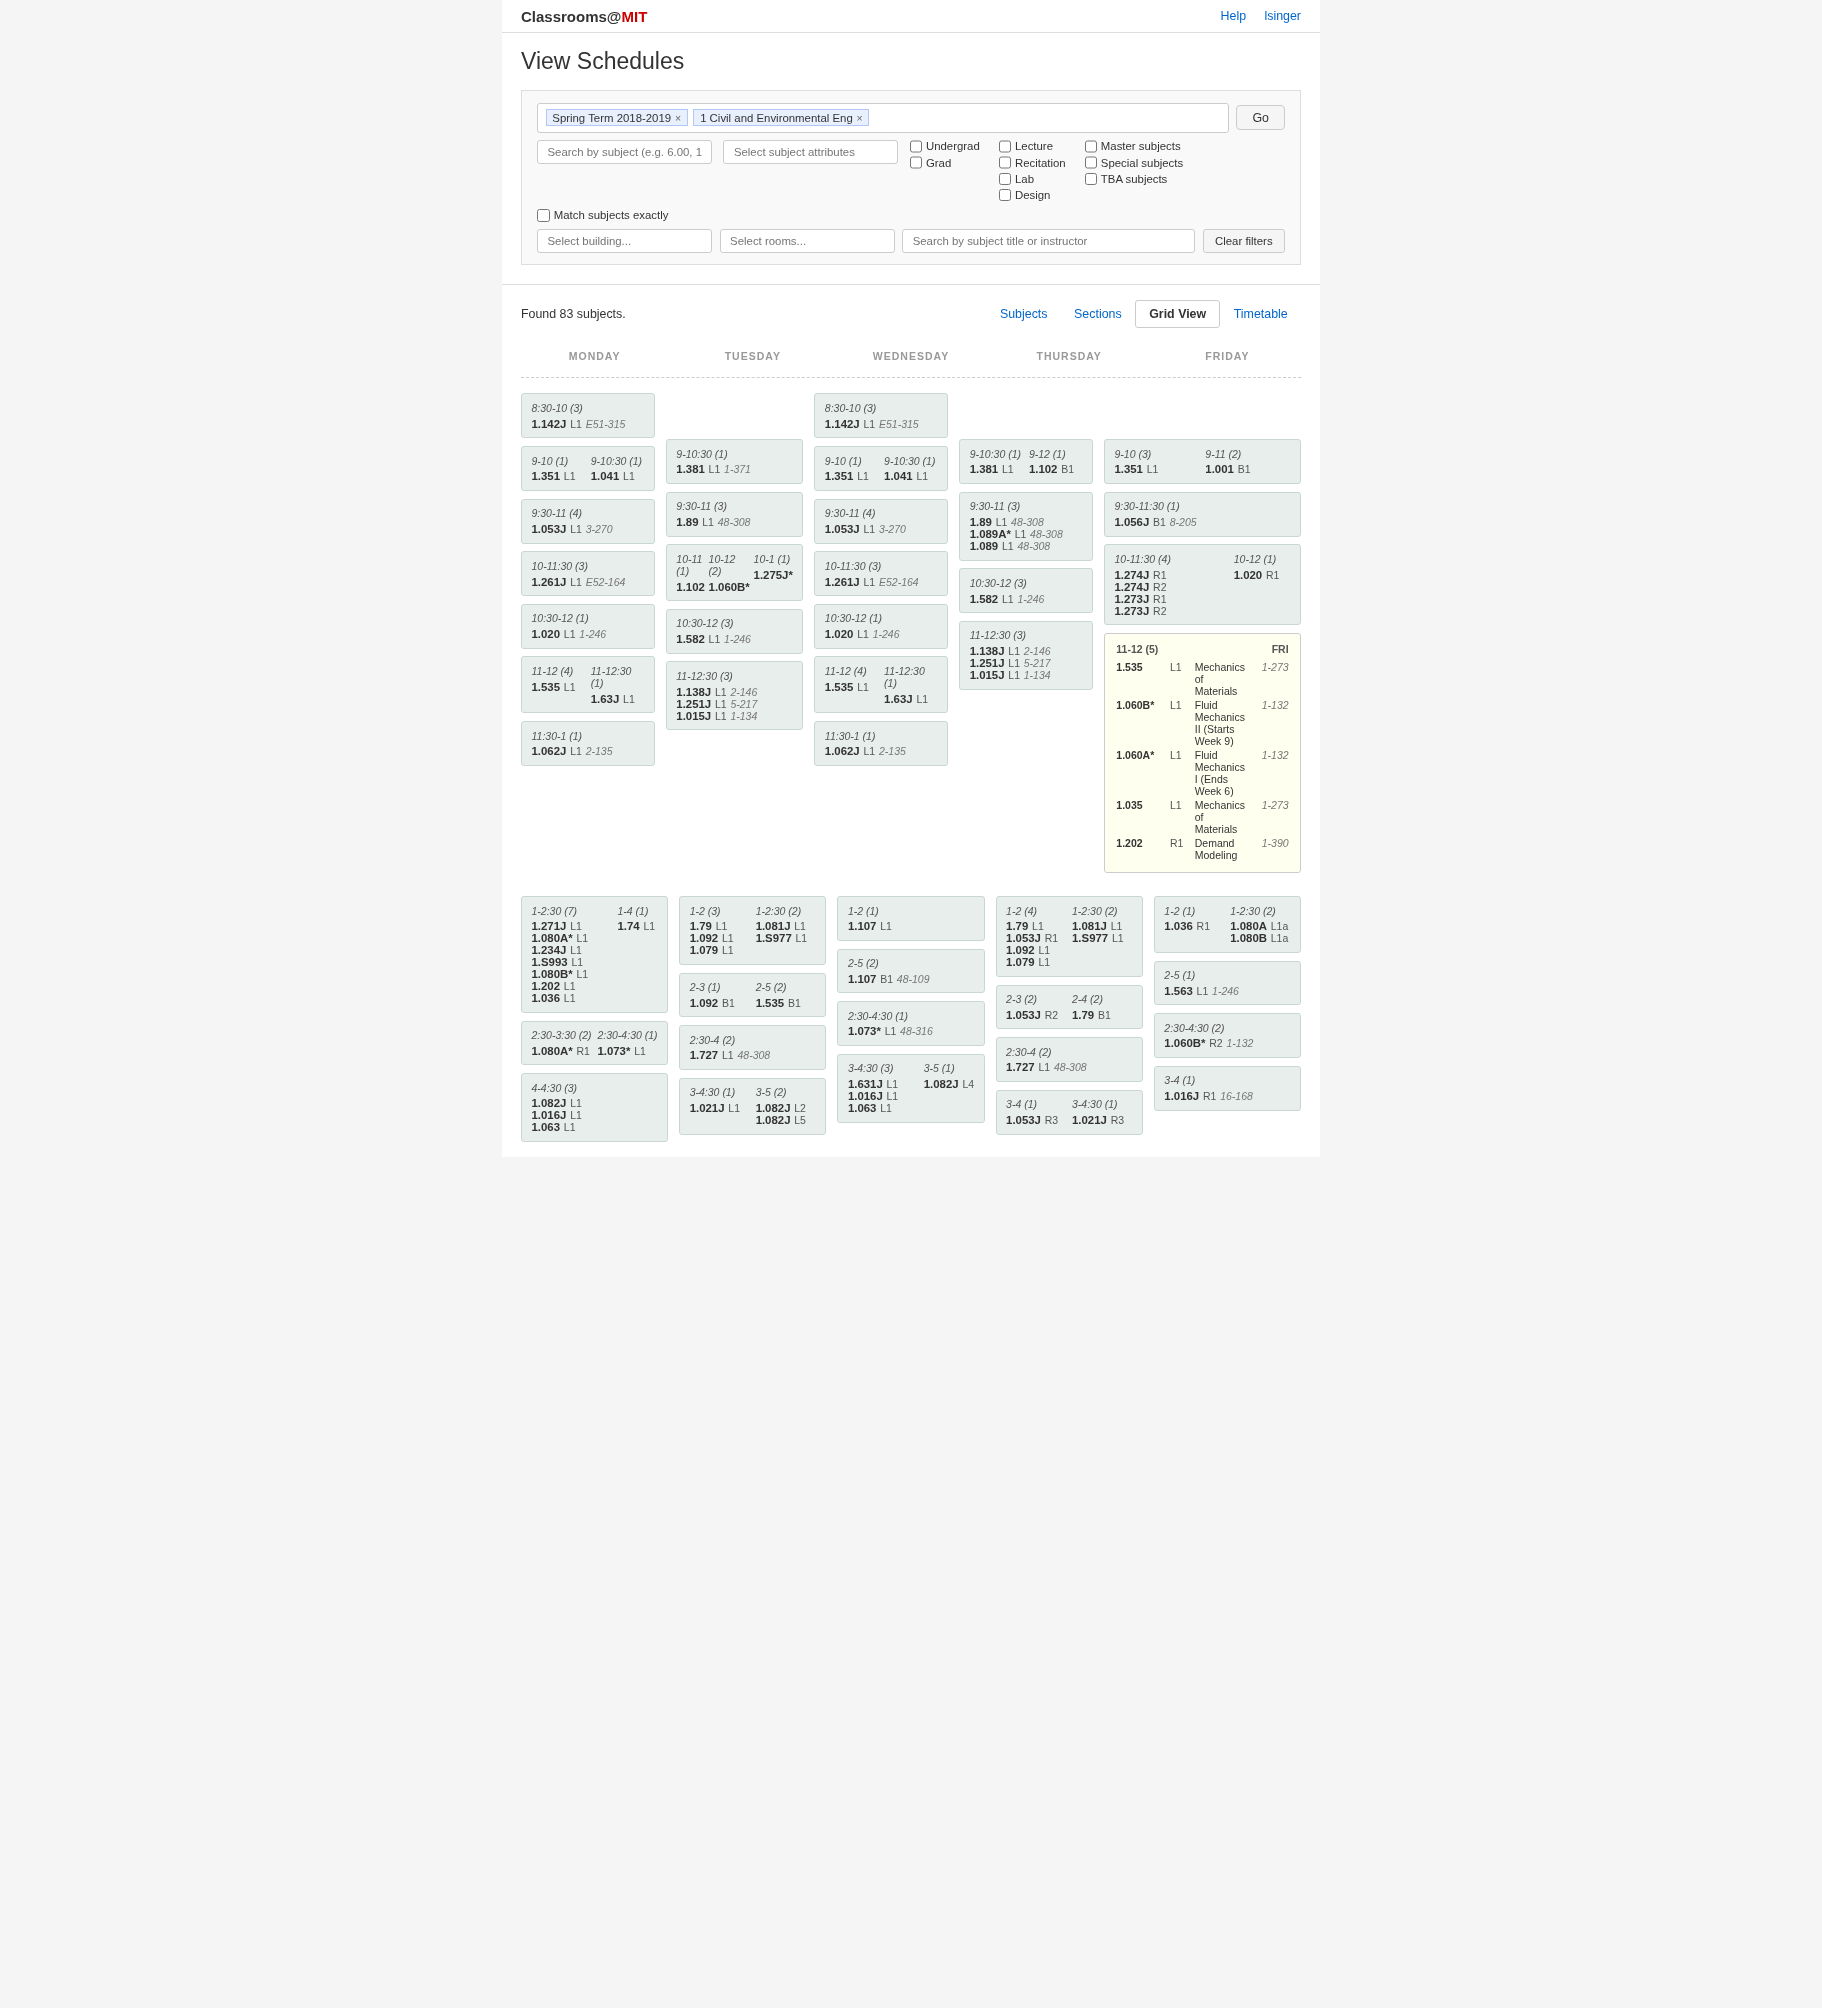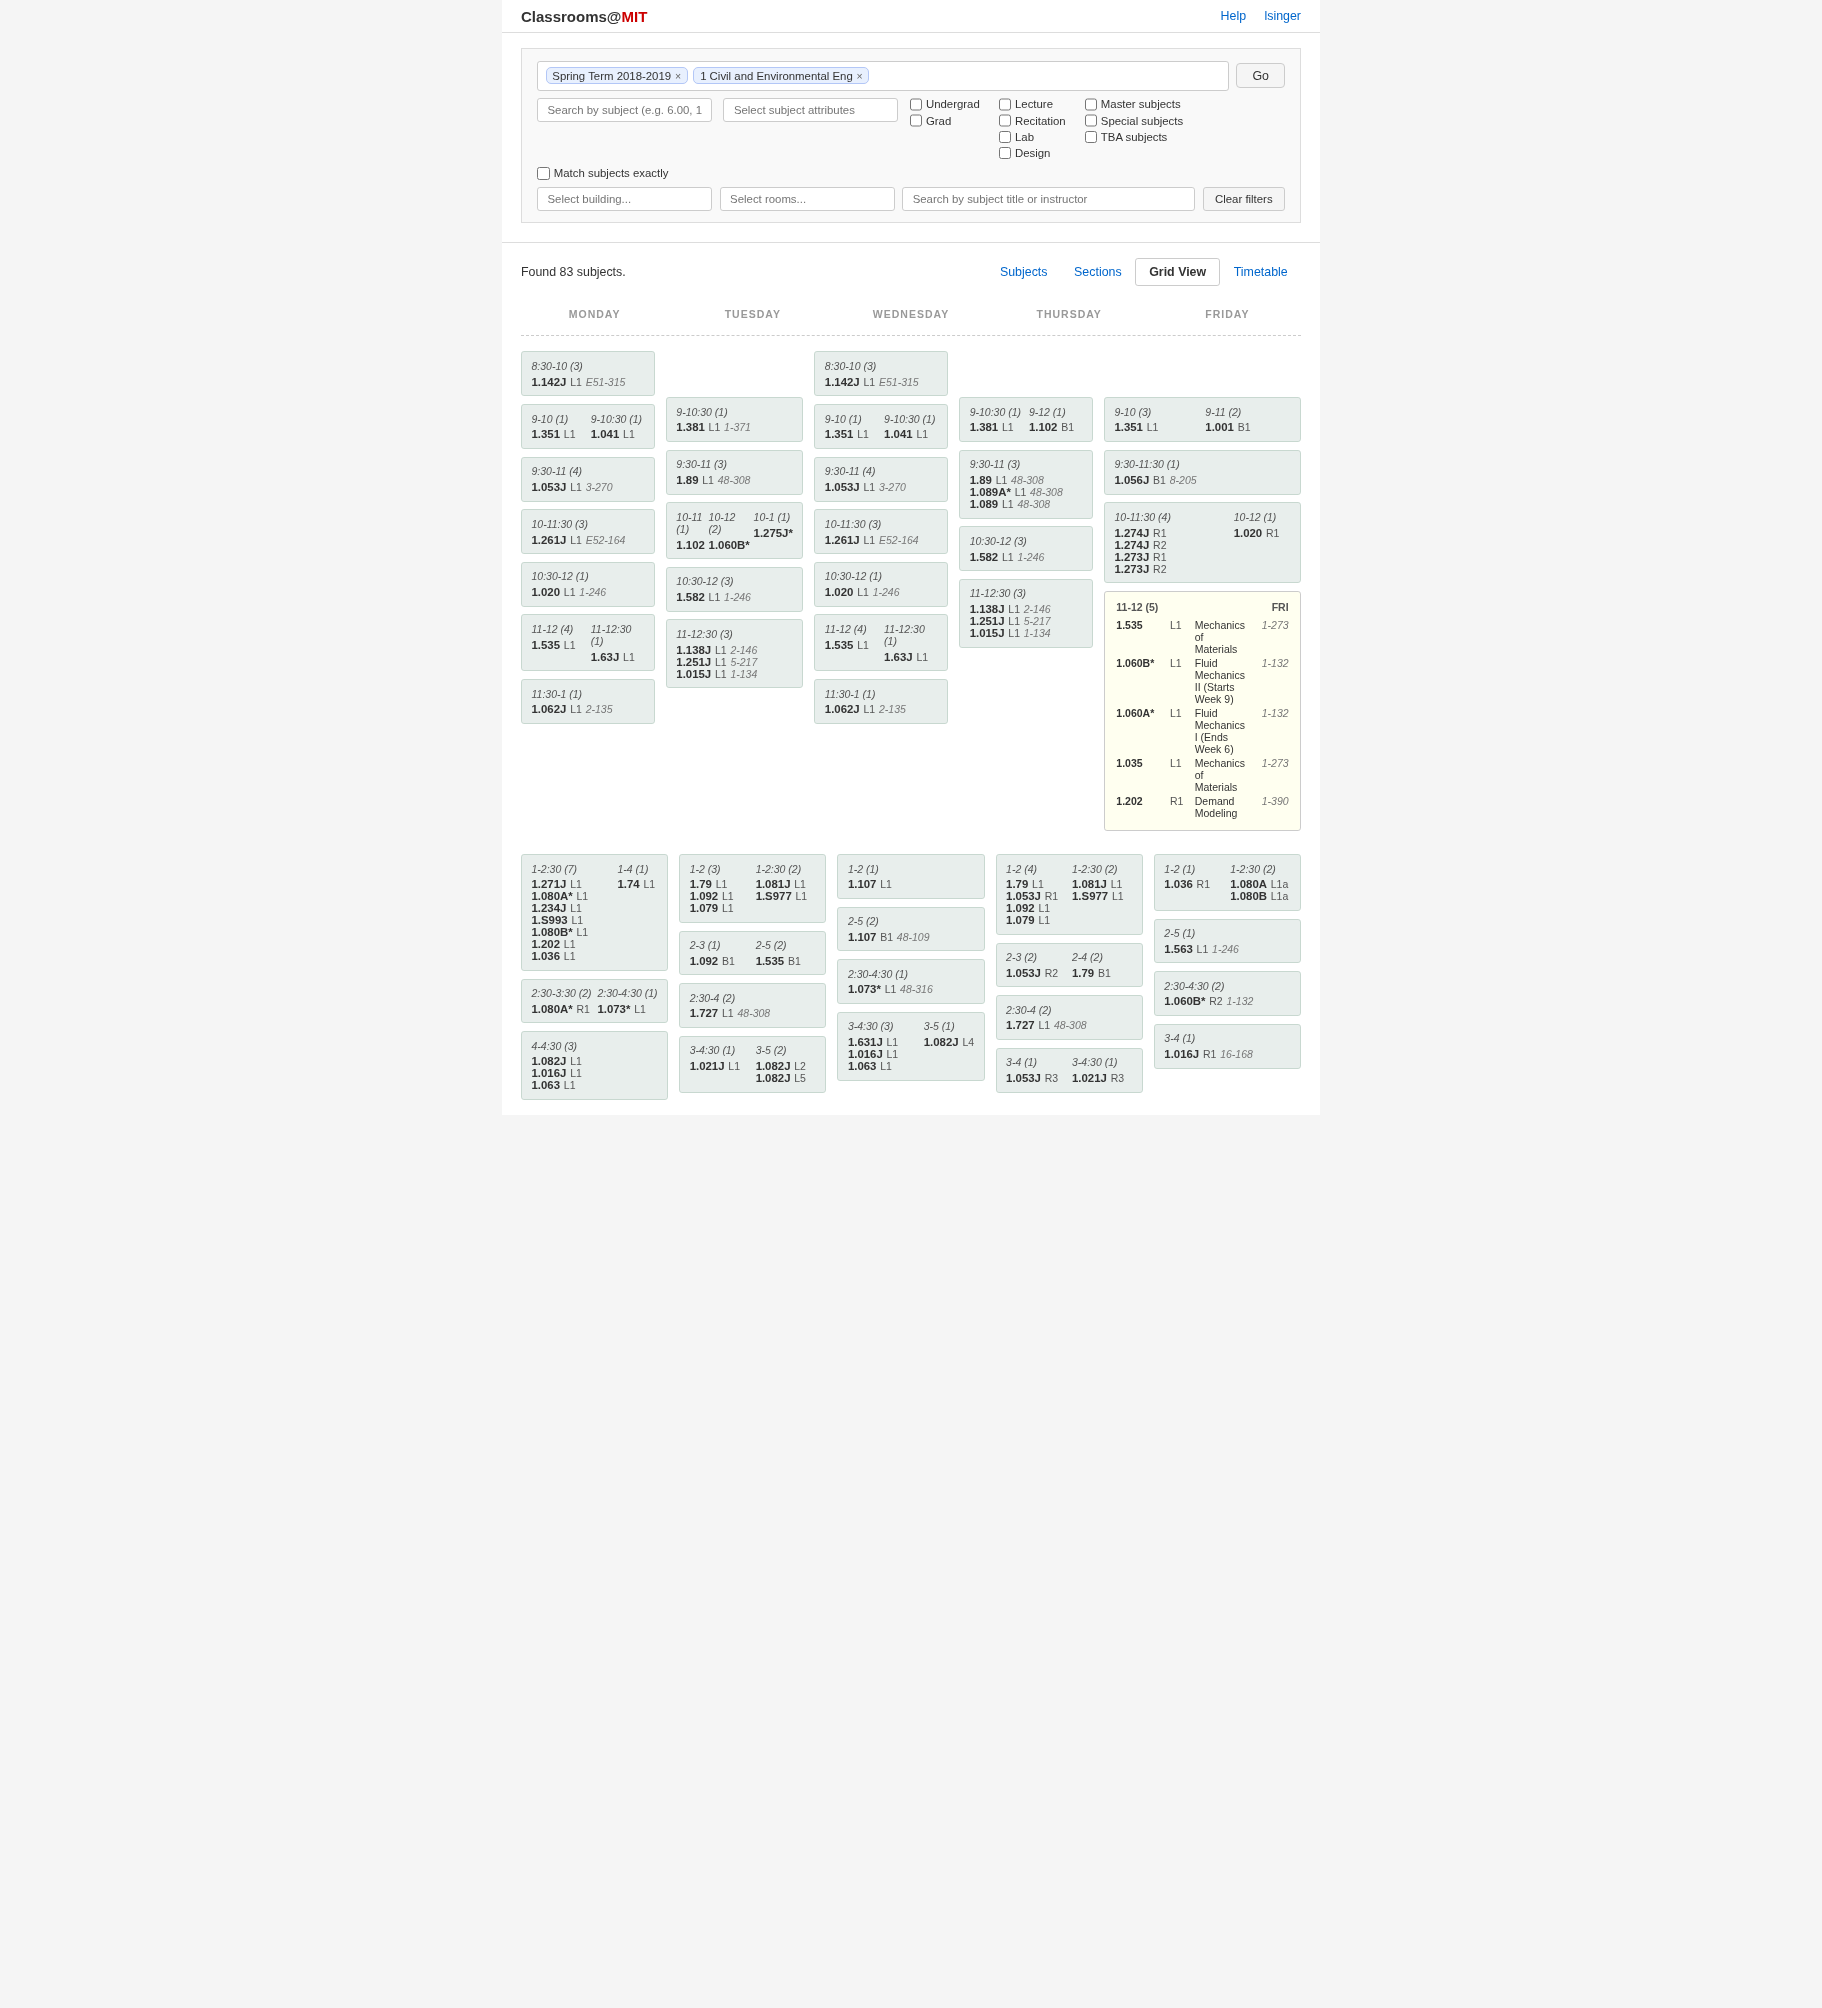--- a/index.html
+++ b/index.html
@@ -35,21 +35,21 @@
       border-radius: 2.9px;
       padding: 3.8px 7.6px;
       background: #fff;
       min-height: 30px;
       gap: 5.7px;
       flex-wrap: wrap;
     }
     .tag {
       background: #e8f0fe;
       border: 1px solid #b3c7f7;
-      border-radius: 5px;
+      border-radius: 0;
       padding: 1.9px 5.7px;
       font-size: 11.4px;
       color: #333;
       display: flex;
       align-items: center;
       gap: 3.8px;
       white-space: nowrap;
       justify-content: center;
     }
     .tag .remove { cursor: pointer; color: #666; font-size: 10.5px; }
@@ -217,20 +217,21 @@
     <div class="logo">
       Classrooms@<span>MIT</span>
     </div>
     <div class="header-links">
       <a href="#">Help</a>
       <a href="#">lsinger</a>
     </div>
   </div>
 
   <div class="page-title-area">
+    <h1 class="page-title">View Schedules</h1>
 
     <div class="filter-section">
 
       <div class="filter-row">
         <div class="tag-input-area">
           <span class="tag">
             <span>Spring Term 2018-2019</span>
             <span class="remove">×</span>
           </span>
           <span class="tag">

